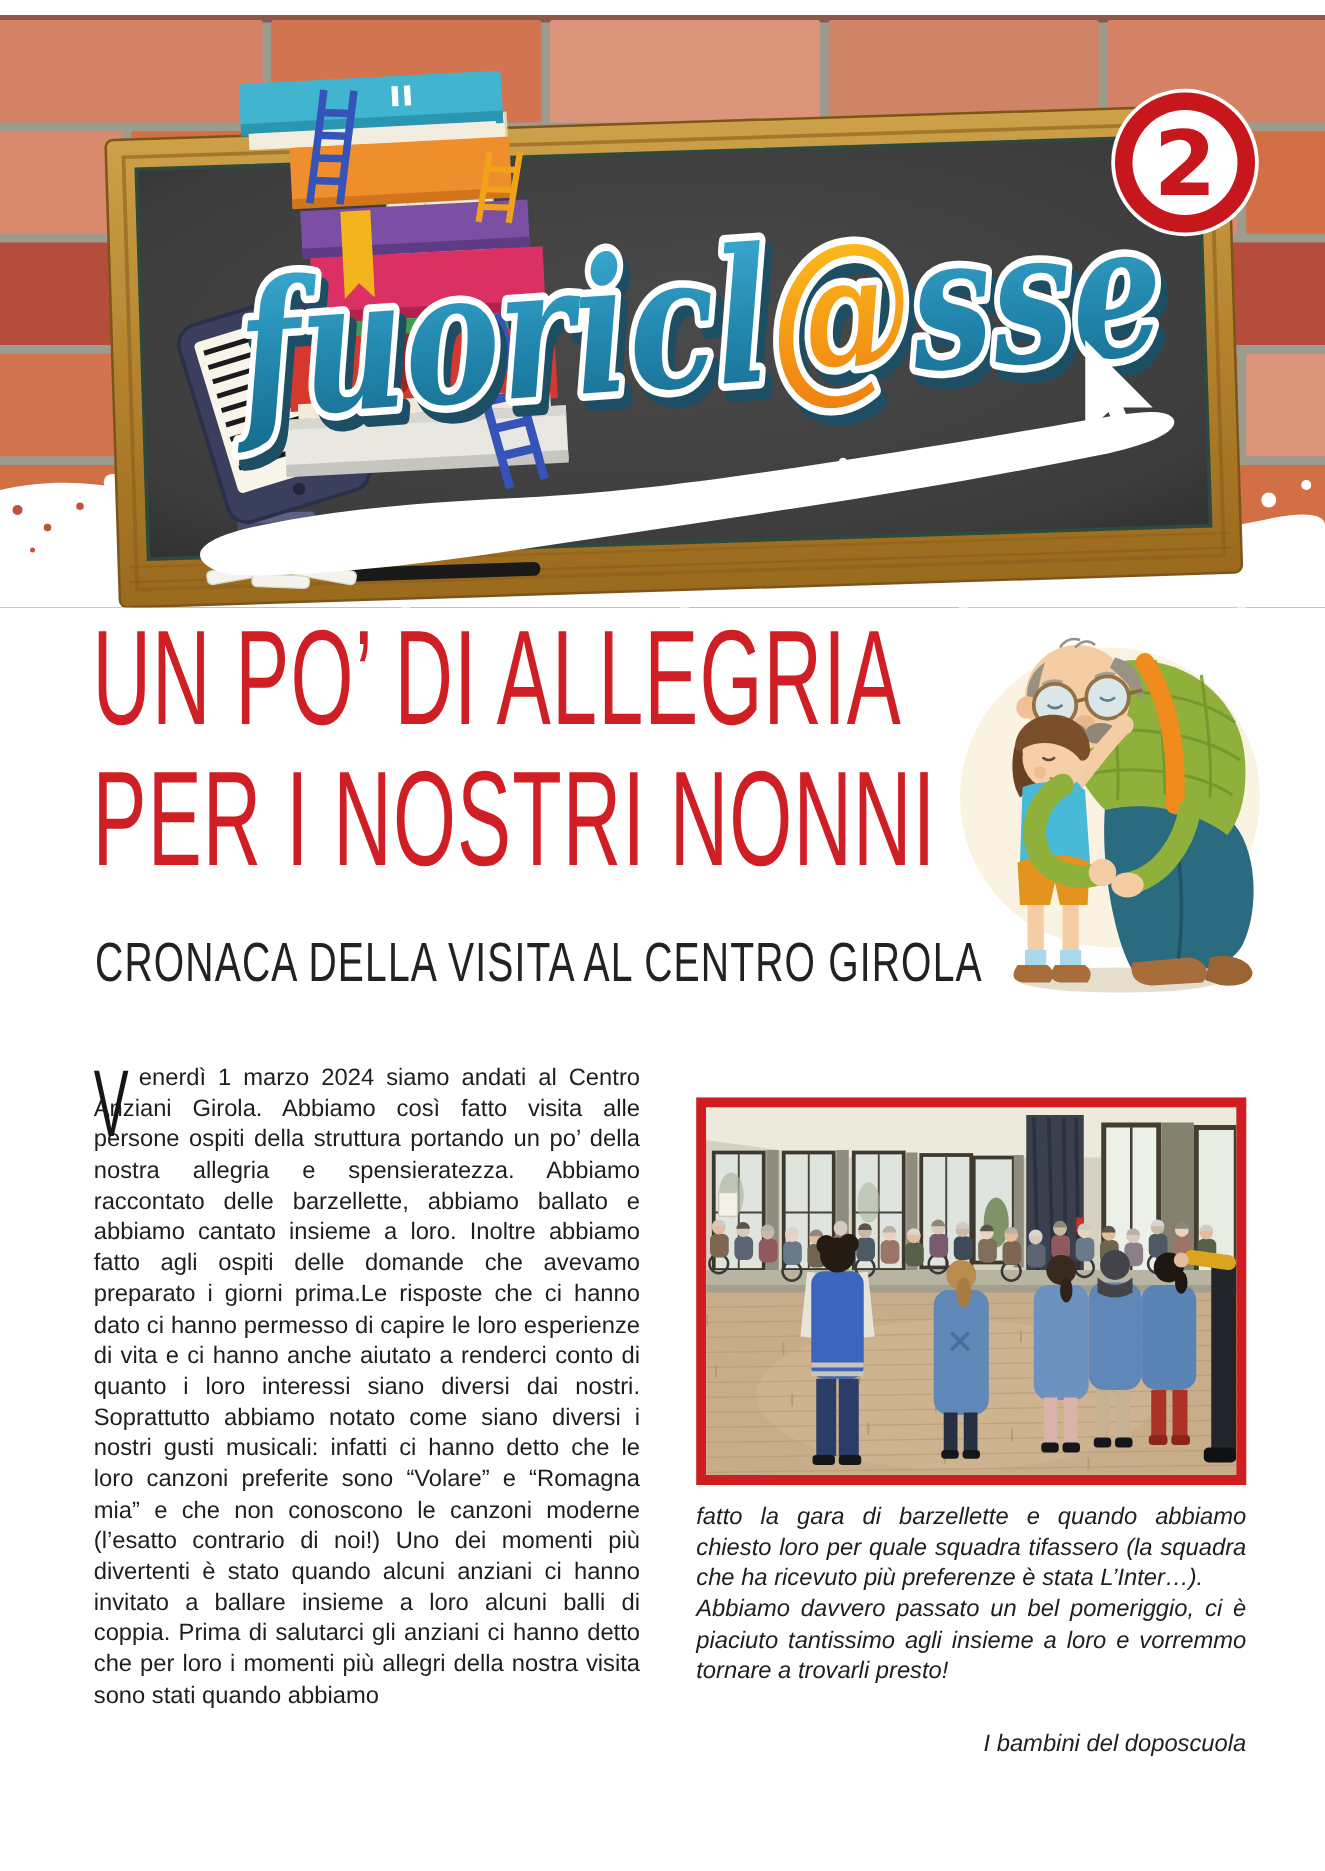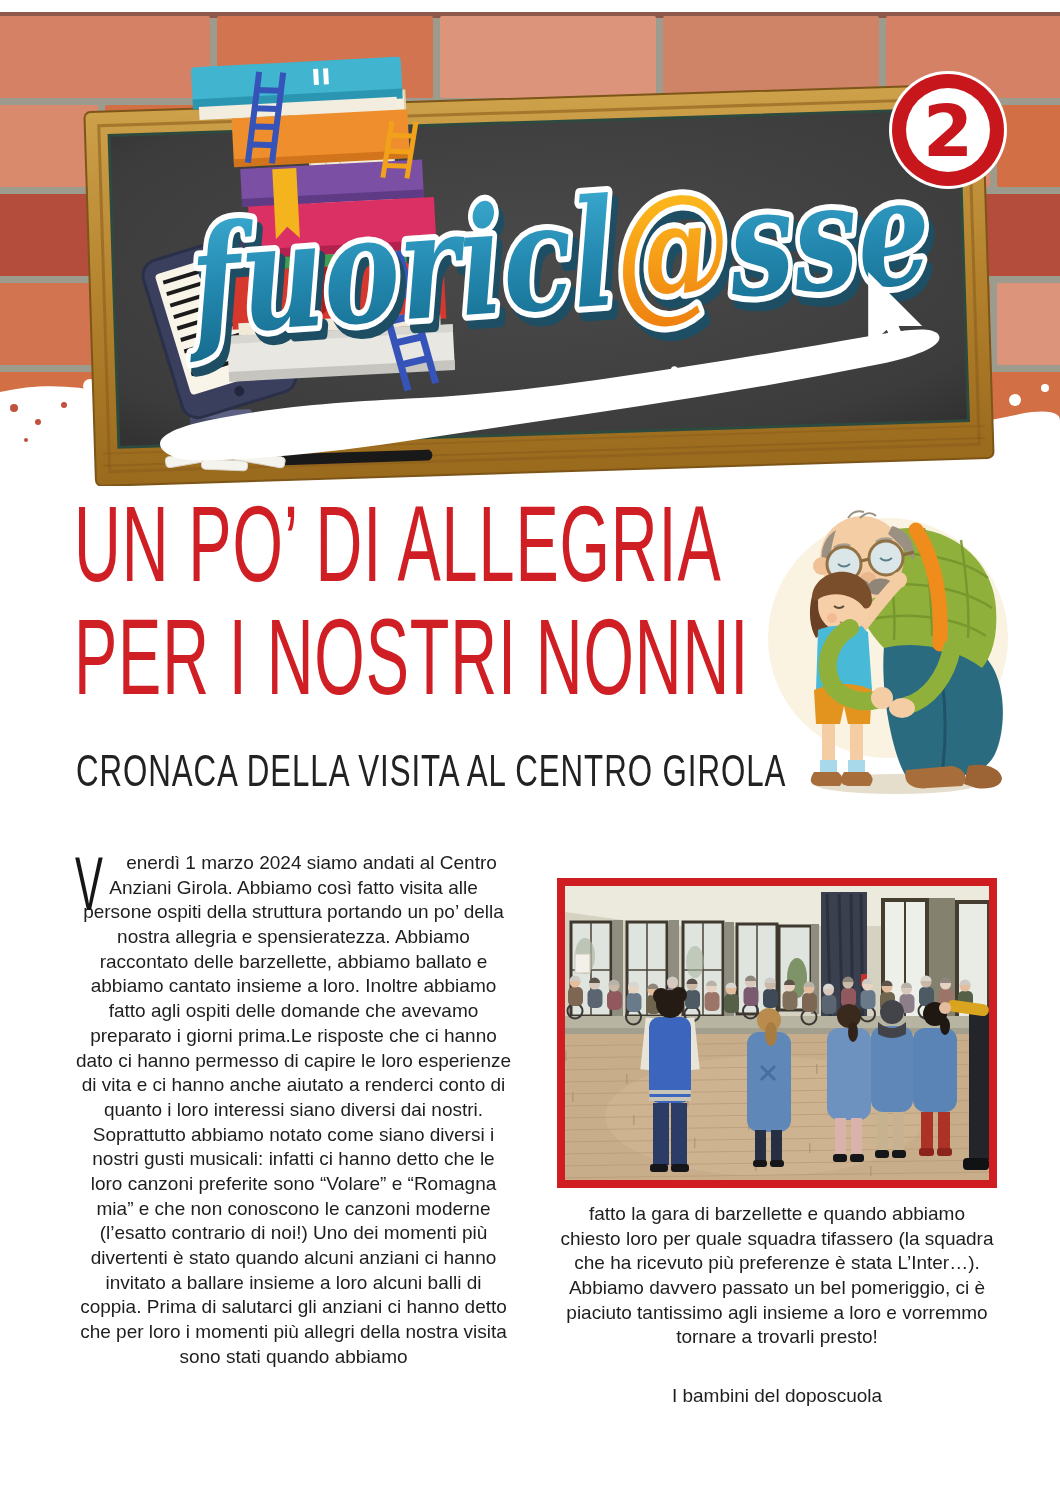--- a/index.html
+++ b/index.html
@@ -7,22 +7,22 @@
         font-family:"Liberation Sans",sans-serif;color:#1e1e1e;}
   .header-svg{position:absolute;left:0;top:0;width:1060px;height:486px;display:block;}
   .headline{position:absolute;left:74px;top:488px;color:#d01f24;font-size:72px;font-weight:400;
             line-height:1.04;white-space:nowrap;transform:scale(0.90,1.50);transform-origin:top left;
             letter-spacing:1px;}
   .subtitle{position:absolute;left:76px;top:746px;color:#222222;font-size:34px;font-weight:400;
             white-space:nowrap;transform:scale(0.92,1.30);transform-origin:top left;letter-spacing:1px;}
   .grandpa-svg{position:absolute;left:756px;top:478px;width:260px;height:330px;}
   .col{position:absolute;font-size:19px;line-height:1.30;text-align:justify;}
   .col-left{left:75px;top:851px;width:437px;}
-  .col-right{left:557px;top:878px;width:440px;}
-  .col p{margin:0;text-align:center;}
+  .col-right{left:557px;top:878px;width:440px;font-style:italic;}
+  .col p{margin:0;}
   .dropcap-box{float:left;width:36px;height:24px;position:relative;}
   .dropcap{position:absolute;top:-3px;left:0;font-size:76px;line-height:0.95;font-weight:400;
            font-style:normal;transform:scale(0.55,1.0);transform-origin:top left;color:#161616;}
   .photo{width:440px;height:310px;border:8px solid #cf1d22;box-sizing:border-box;background:#d5d2c2;
          margin-bottom:14px;}
   .photo svg{display:block;}
   .signature{margin-top:34px !important;text-align:right;}
 </style>
 </head>
 <body>

